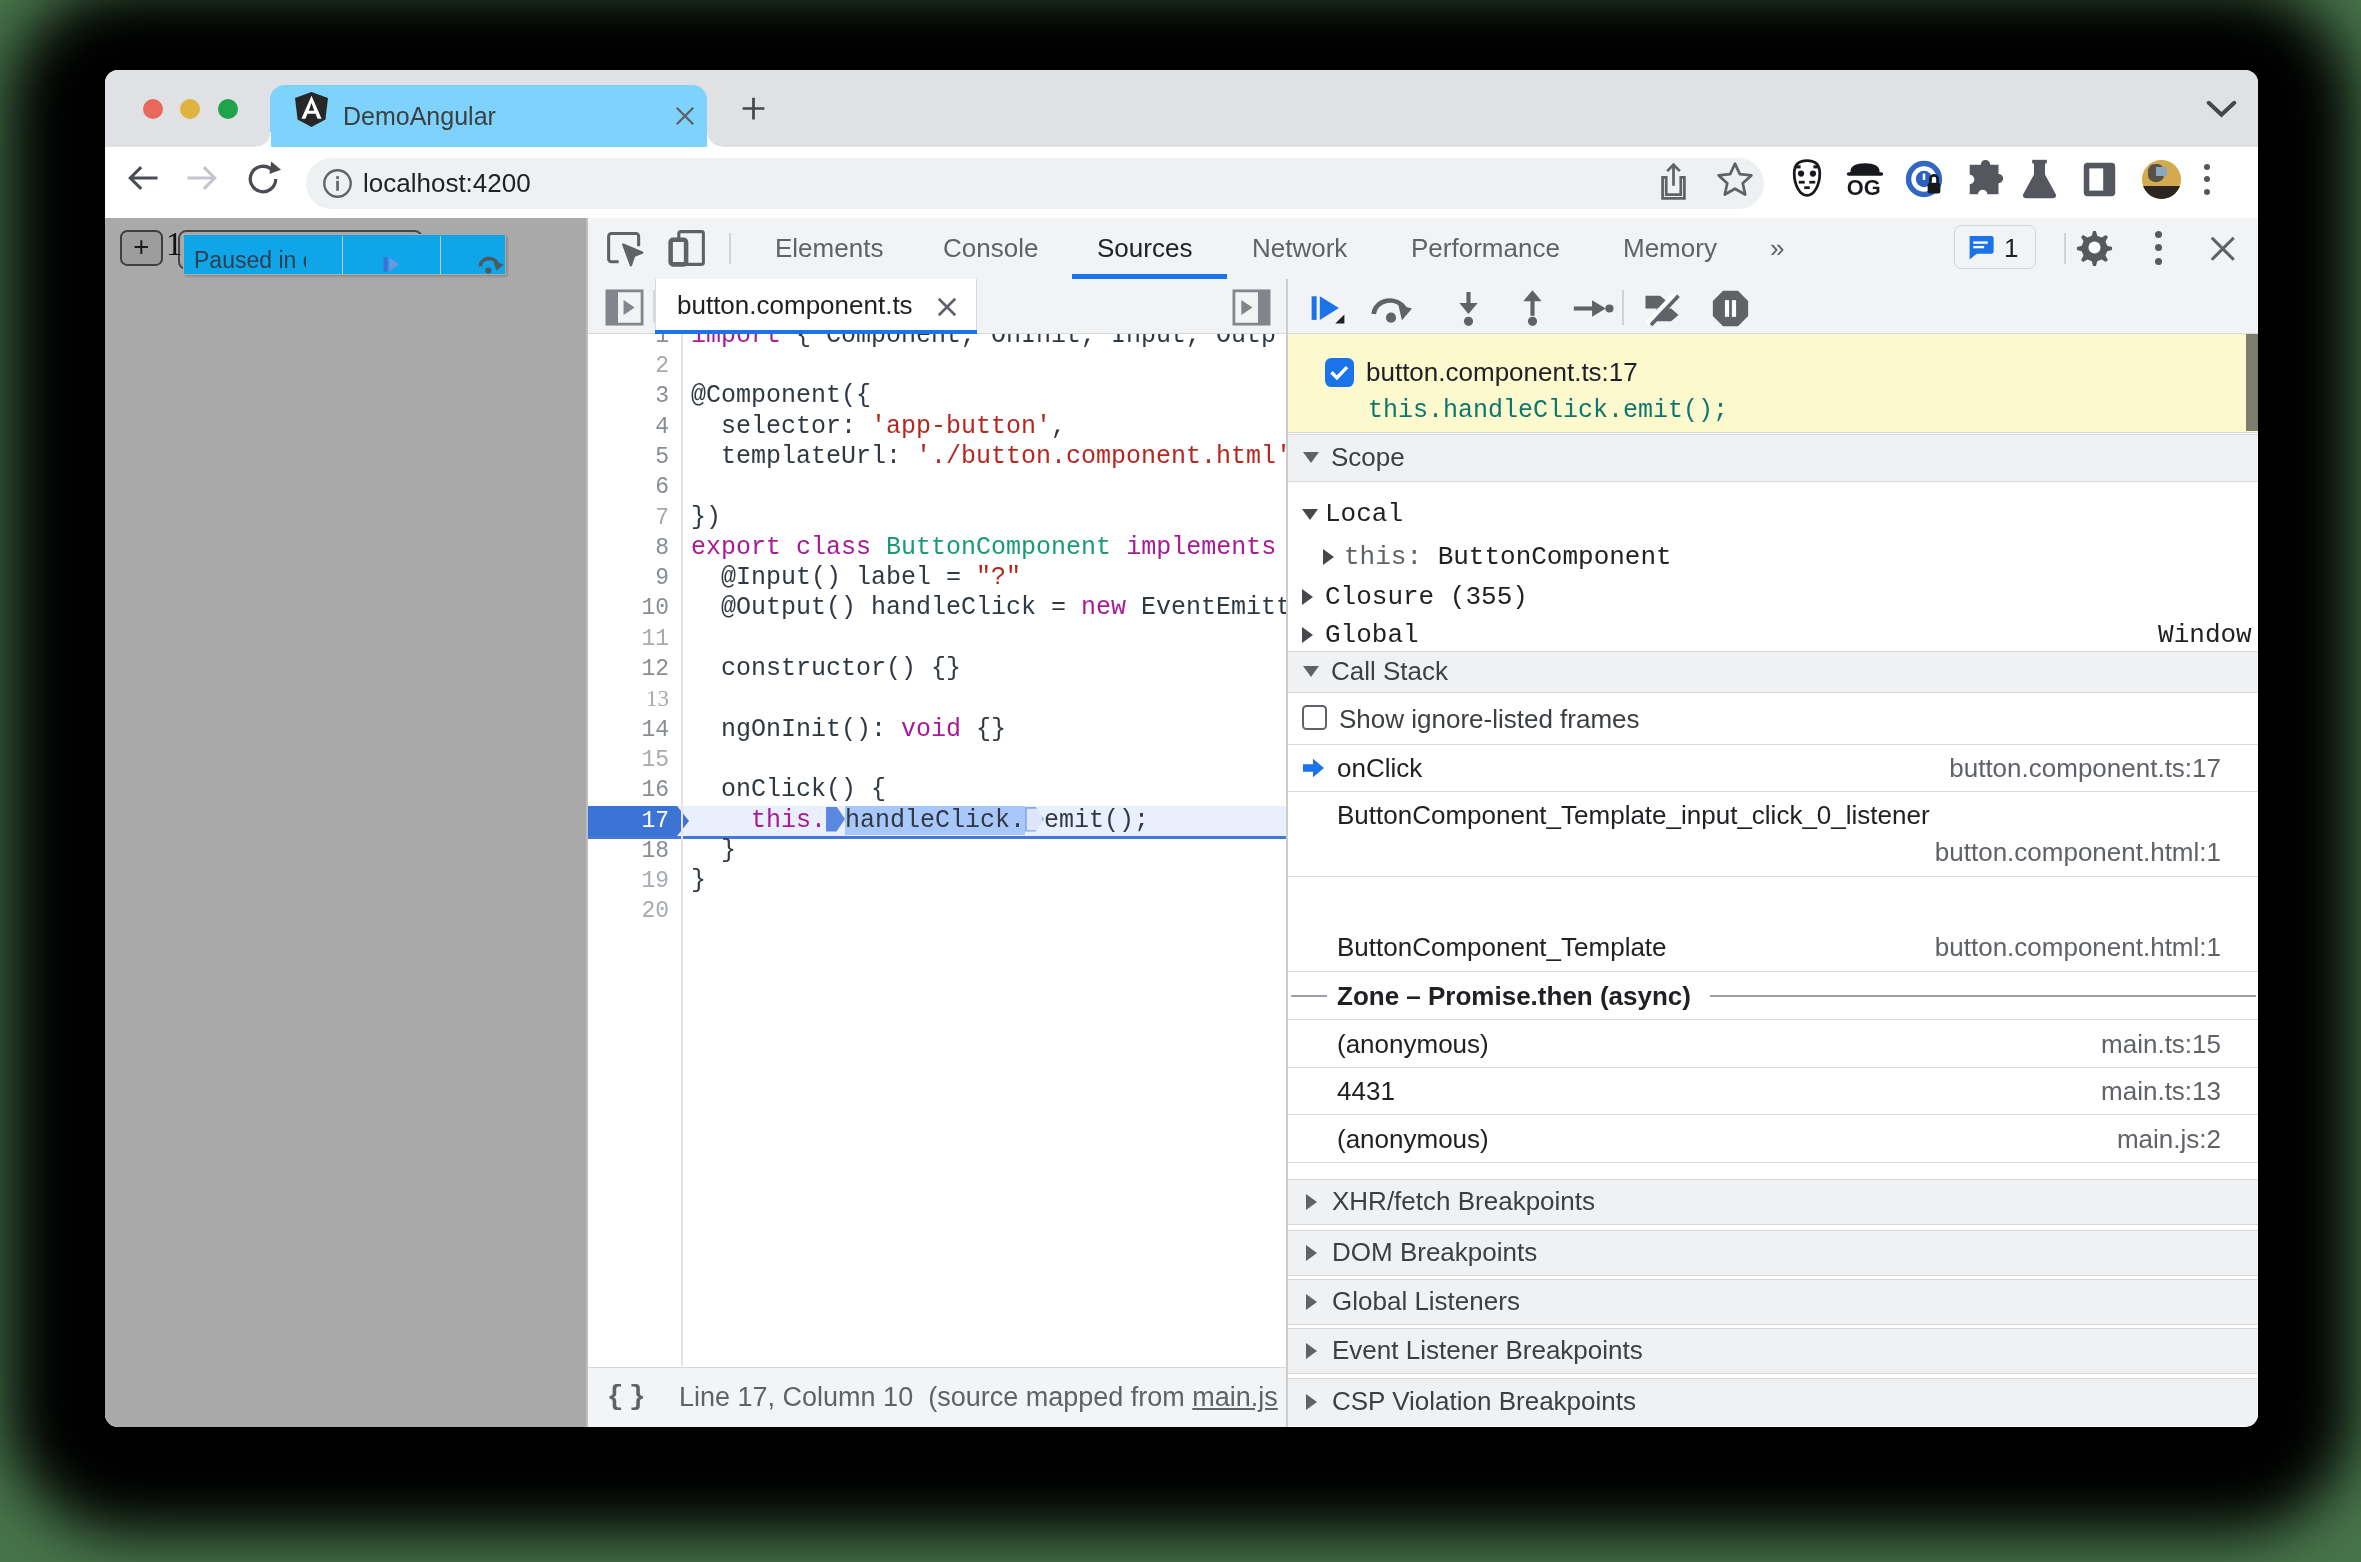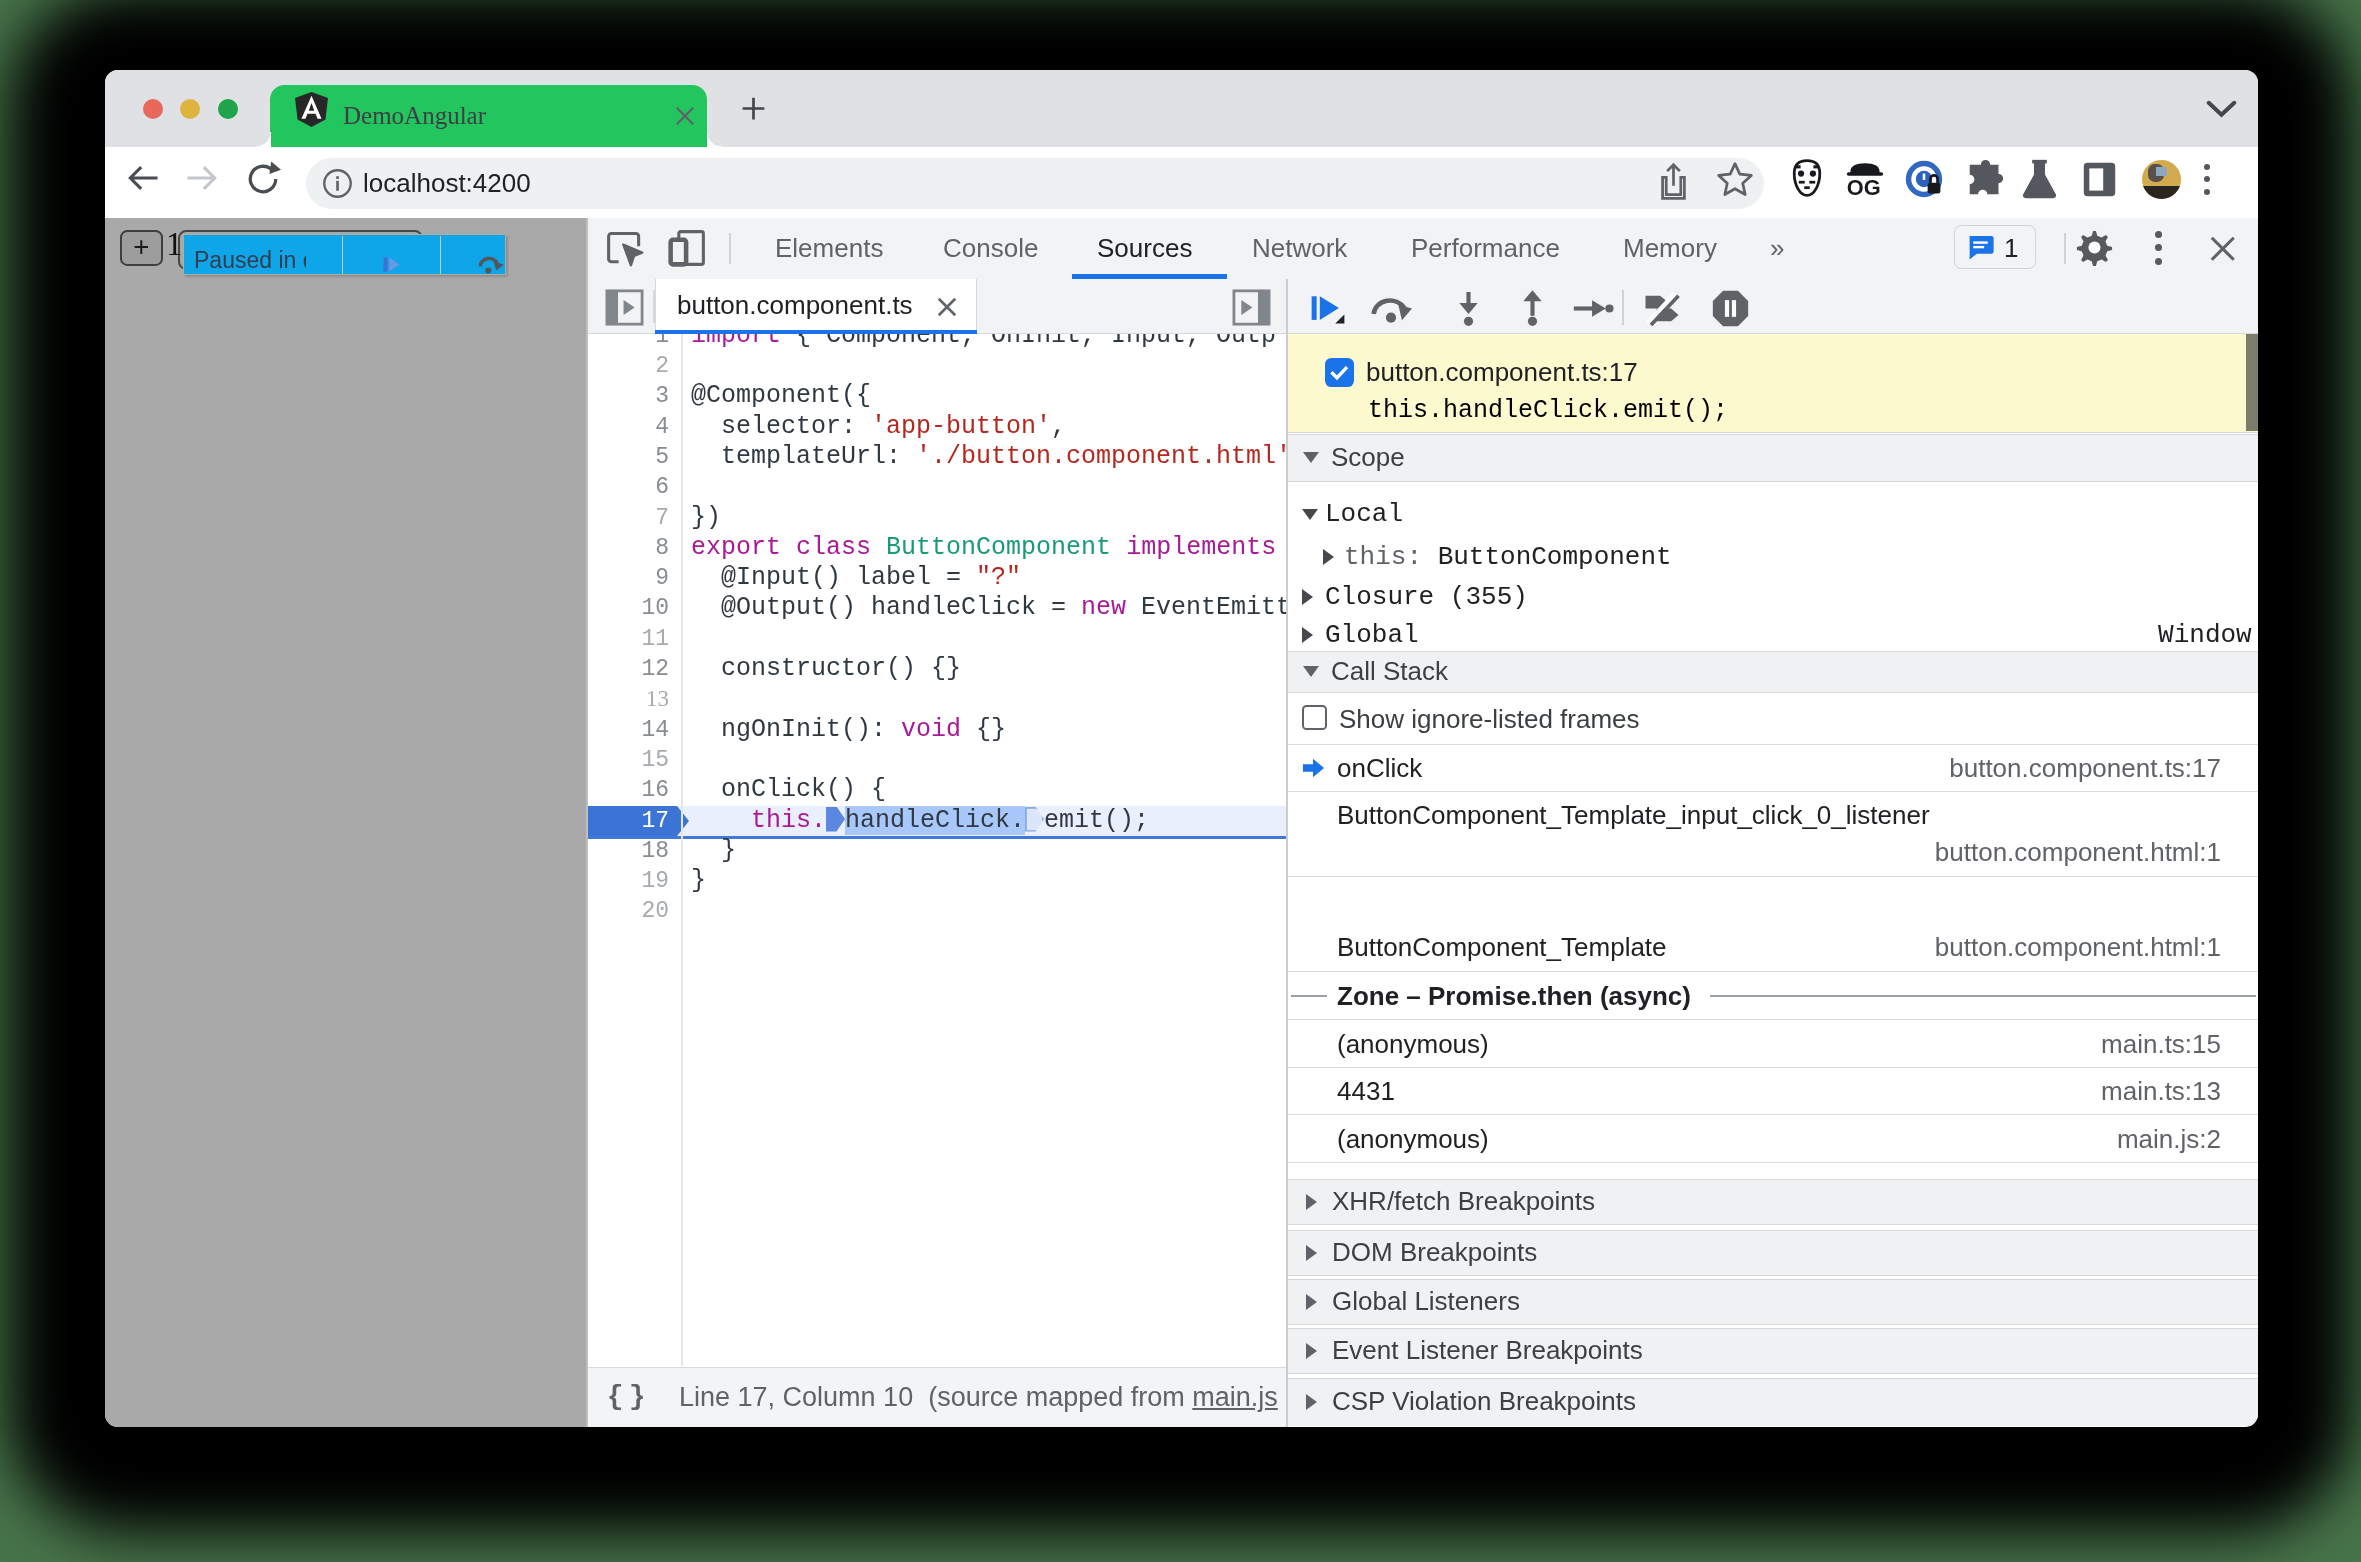--- a/index.html
+++ b/index.html
@@ -4,21 +4,21 @@
 <style>
   html,body{margin:0;padding:0;}
   body{width:2362px;height:1563px;background:#47744a;font-family:"Liberation Sans",sans-serif;position:relative;overflow:hidden;}
   .a{position:absolute;}
   .mono{font-family:"Liberation Mono",monospace;}
   .win{left:105px;top:70px;width:2153px;height:1357px;border-radius:13px;background:#fff;overflow:hidden;}
   .shadow{left:9.2px;top:-13px;width:2344px;height:1545px;border-radius:119px;background:#000;filter:blur(29px);}
   
   .tabstrip{left:0;top:0;width:2153px;height:77px;background:#dfe1e5;}
   .light{width:20px;height:20px;border-radius:50%;top:28.5px;}
-  .tab{left:165px;top:14.7px;width:437px;height:62px;background:#22c55e;border-radius:14.7px 14.7px 0 0;font-family:Liberation Serif, serif;}
+  .tab{left:165px;top:14.7px;width:437px;height:62px;background:#7dd3fc;border-radius:14.7px 14.7px 0 0;}
   .tabtitle{left:73px;top:0;height:62px;line-height:62px;font-size:25px;color:#3c4043;}
   
   .toolbar{left:0;top:77px;width:2153px;height:71px;background:#fff;}
   .pill{left:201px;top:11px;width:1458px;height:51px;border-radius:26px;background:#eef1f2;}
   .url{left:258px;top:11px;height:51px;line-height:51px;font-size:26px;color:#202124;}
   
   .page{left:0;top:148px;width:481px;height:1209px;background:#a9a9a9;}
   .pbtn{left:14.7px;top:12px;width:39px;height:32px;background:#9d9d9d;border:2.3px solid #3f3f3f;border-radius:7.3px;
         color:#1a1a1a;font-size:27.5px;line-height:29px;text-align:center;}
   .pone{left:61px;top:8.3px;font-family:"Liberation Serif",serif;font-size:33px;color:#111;}
@@ -358,21 +358,21 @@
     <rect x="22.5" y="12" width="4.5" height="18" fill="#fdfdfd"></rect>
   </svg>
 
   <div class="a sbanner"></div>
   <div class="a" style="left:1220px;top:288px;width:28.5px;height:28.5px;background:#1a73e8;border-radius:6.4px;">
     <svg width="28.5" height="28.5" viewBox="0 0 31 31">
         <path d="M7 15.5 L13 21.5 L24 10" stroke="#fff" stroke-width="3.6" fill="none"></path>
       </svg>
   </div>
   <div class="a" style="left:1261px;top:277px;height:50px;line-height:50px;font-size:26px;color:#202124;">button.component.ts:17</div>
-  <div class="a mono" style="left:1263px;top:316px;height:50px;line-height:50px;font-size:25px;color:#000000;">this.handleClick.emit();</div>
+  <div class="a mono" style="left:1263px;top:316px;height:50px;line-height:50px;font-size:25px;color:#0f766e;">this.handleClick.emit();</div>
   <div class="a" style="left:2141px;top:264px;width:13px;height:97px;background:#7d7c6d;"></div>
 
   <div class="a shdr" style="top:364px;height:48px;line-height:44px;">
     <div class="a tri-d" style="left:14.7px;top:16.5px;"></div>
     <div class="a" style="left:43px;">Scope</div>
   </div>
   <div class="a srow mono" style="top:424px;height:40px;line-height:40px;">
     <div class="a tri-d" style="left:13.8px;top:14.7px;border-top-color:#46484b;"></div>
     <div class="a" style="left:37px;">Local</div>
   </div>

